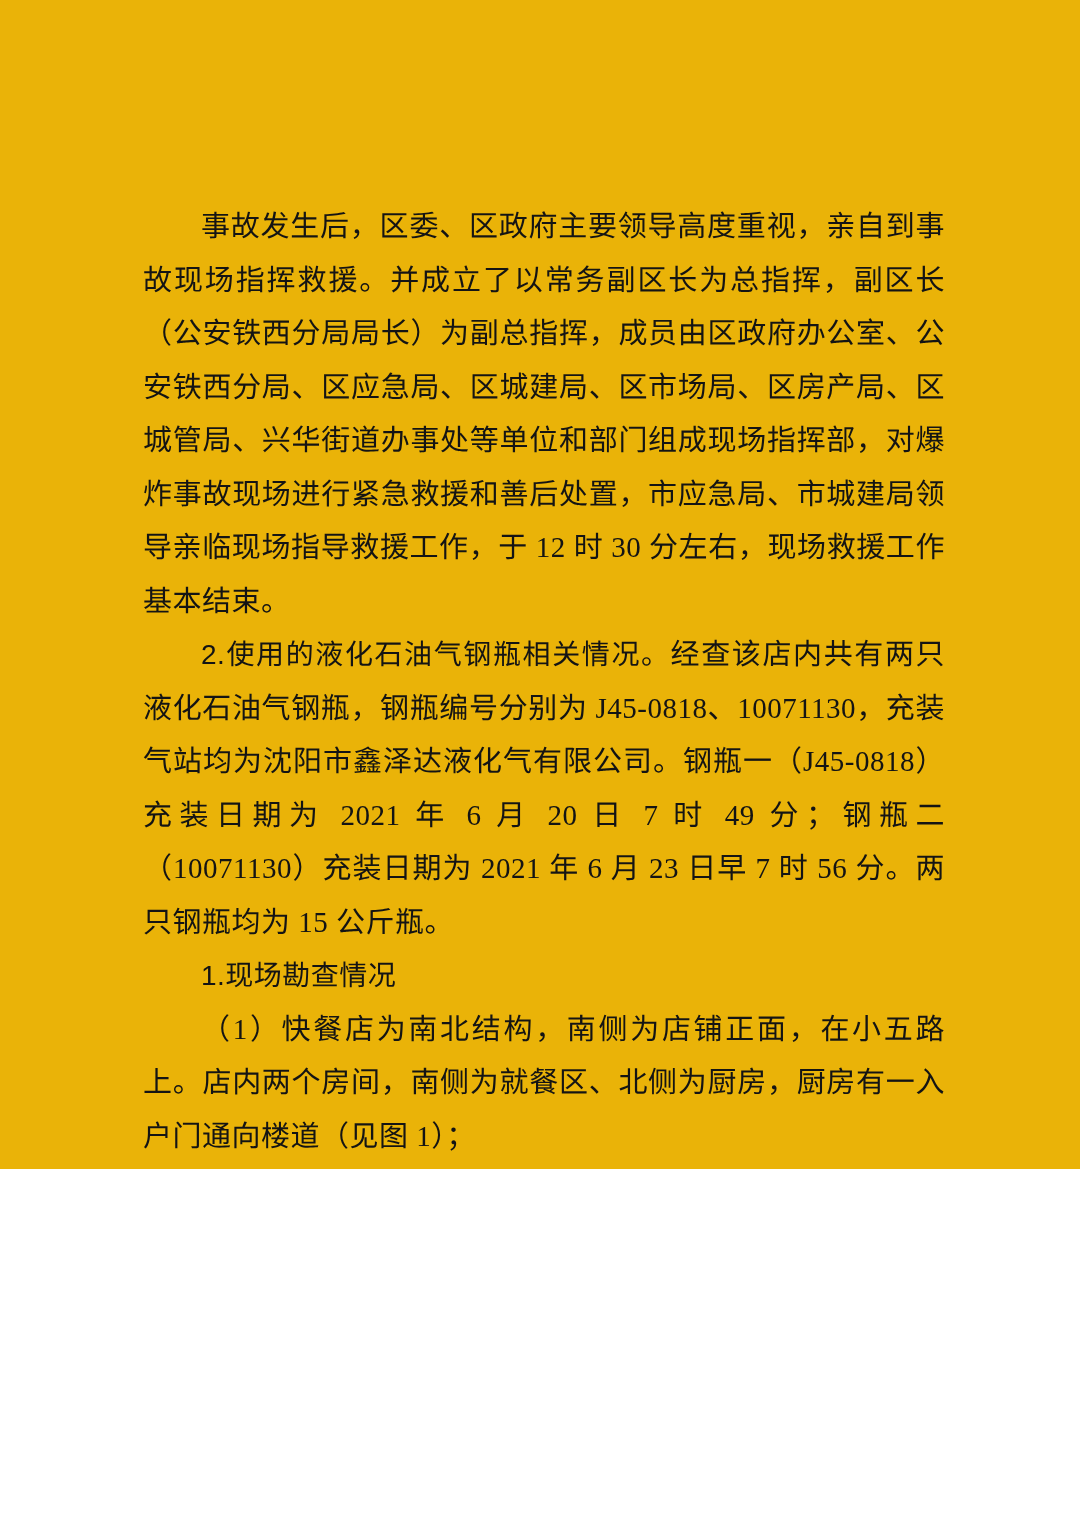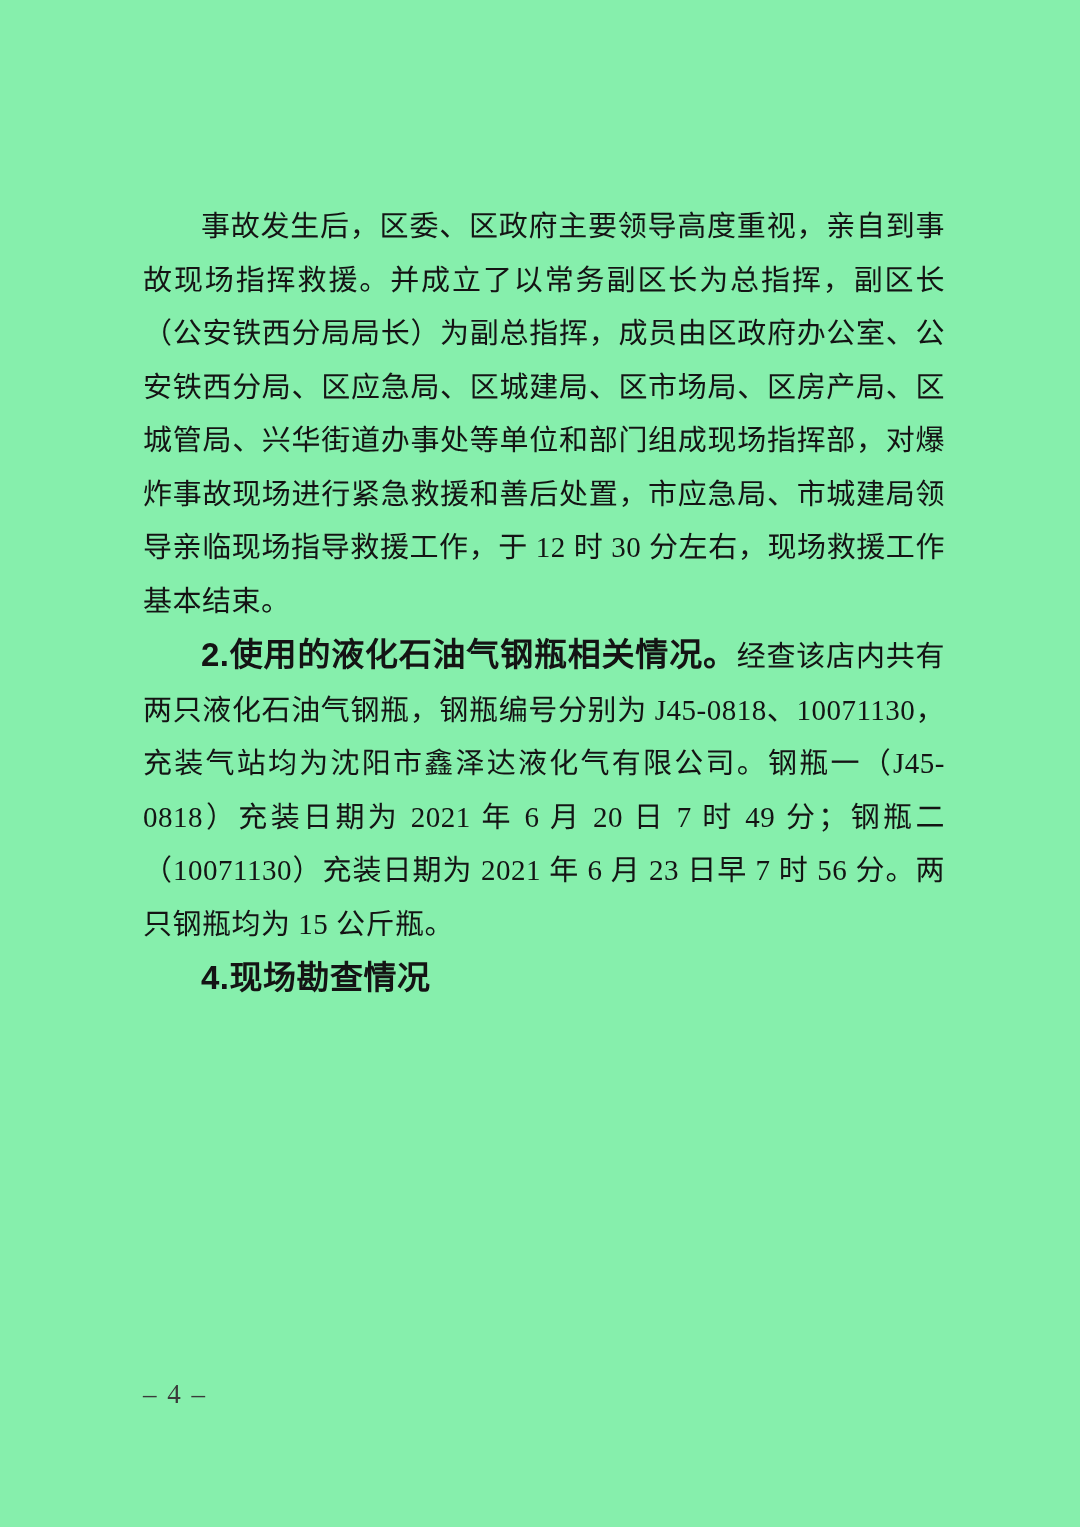--- a/index.html
+++ b/index.html
@@ -3,22 +3,22 @@
 <meta charset="utf-8">
 <style>
   html, body {
     margin: 0;
     padding: 0;
     background: #ffffff;
   }
   .page {
     position: relative;
     width: 1080px;
-    height: 1527px;
-    background: #86efac;
+    height: 1169px;
+    background: #eab308;
     overflow: hidden;
     font-family: "Liberation Serif", "DejaVu Serif", serif;
     color: #141414;
   }
   .doc-body {
     position: absolute;
     left: 143px;
     top: 200px;
     width: 802px;
   }
@@ -30,23 +30,23 @@
     text-align: justify;
     text-justify: inter-ideograph;
     text-indent: 2em;
     letter-spacing: 0.5px;
     color: #141414;
   }
   .run {
     font-weight: normal;
   }
   .run.bold {
-    font-weight: 700;
+    font-weight: 400;
     font-family: "Liberation Sans", "DejaVu Sans", sans-serif;
-    font-size: 33px;
+    font-size: 28px;
   }
   .footer {
     position: absolute;
     left: 143px;
     top: 1379px;
     font-size: 27px;
     letter-spacing: 2px;
     color: #3a3a3a;
     font-family: "Liberation Serif", "DejaVu Serif", serif;
   }
@@ -56,22 +56,23 @@
 
 <div class="page">
 
   <main class="doc-body">
 
     <p class="para"><span class="run">事故发生后，区委、区政府主要领导高度重视，亲自到事故现场指挥救援。并成立了以常务副区长为总指挥，副区长（公安铁西分局局长）为副总指挥，成员由区政府办公室、公安铁西分局、区应急局、区城建局、区市场局、区房产局、区城管局、兴华街道办事处等单位和部门组成现场指挥部，对爆炸事故现场进行紧急救援和善后处置，市应急局、市城建局领导亲临现场指导救援工作，于 12 时 30 分左右，现场救援工作基本结束。</span></p>
 
     <p class="para"><span class="run bold">2.使用的液化石油气钢瓶相关情况。</span><span class="run">经查该店内共有两只液化石油气钢瓶，钢瓶编号分别为 J45-0818、10071130，充装气站均为沈阳市鑫泽达液化气有限公司。钢瓶一（J45-0818）充装日期为 2021 年 6 月 20 日 7 时 49 分；钢瓶二（10071130）充装日期为 2021 年 6 月 23 日早 7 时 56 分。两只钢瓶均为 15 公斤瓶。</span></p>
 
 
-    <p class="para"><span class="run bold">4.现场勘查情况</span></p>
+    <p class="para"><span class="run bold">1.现场勘查情况</span></p>
 
+    <p class="para"><span class="run">（1）快餐店为南北结构，南侧为店铺正面，在小五路上。店内两个房间，南侧为就餐区、北侧为厨房，厨房有一入户门通向楼道（见图 1）；</span></p>
 
 
 
   </main>
 
   <footer class="footer">
     <span>– 4 –</span>
   </footer>
 
 </div>

